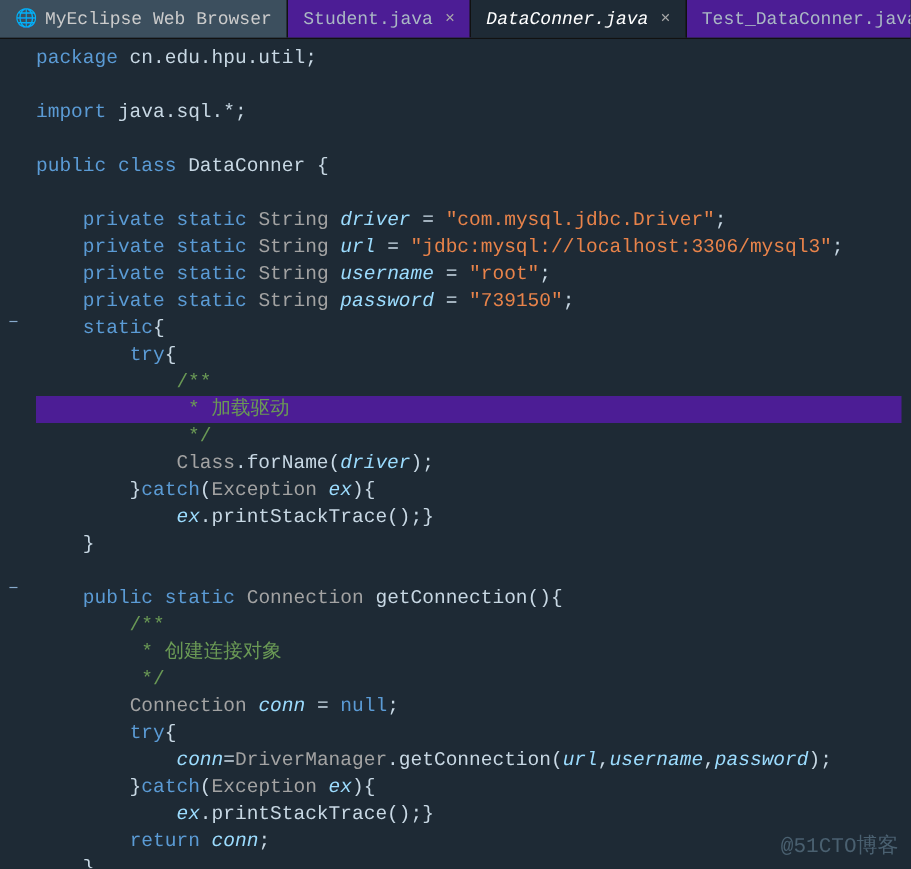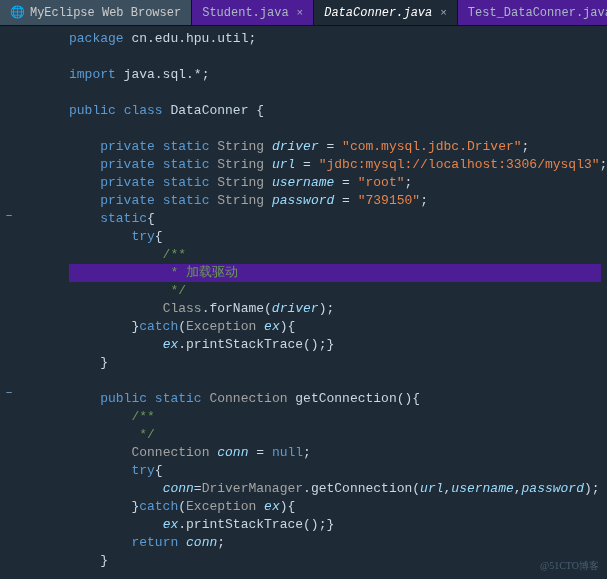--- a/index.html
+++ b/index.html
@@ -85,43 +85,42 @@
       overflow-y: hidden;
       background: #1e2a35;
       position: relative;
     }
 
     .code-line {
       height: 18px;
       line-height: 18px;
       white-space: pre;
       display: flex;
-      margin-left: 45px;
     }
 
     .code-line.highlighted {
       background: #4c1d95;
     }
 
     
     .kw { color: #5b9bd5; } 
     .type { color: #a3a3a3; } 
     .str { color: #e8834a; } 
     .plain { color: #c8d8e4; } 
     .comment { color: #6a9955; } 
     .italic-id { color: #9cdcfe; font-style: italic; } 
 
     
     .watermark {
       position: absolute;
       bottom: 6px;
       right: 8px;
       color: #4a6070;
-      font-size: 10px;
-      font-family: Liberation Serif, serif;
+      font-size: 14px;
+      font-family: Liberation Mono, monospace;
     }
   </style>
 </head>
 <body>
 
 <div class="tab-bar">
   <div class="tab tab-browser">
     <span>🌐</span>
     <span>MyEclipse Web Browser</span>
   </div>
@@ -191,20 +190,21 @@
       <div class="code-line"><span class="comment">            /**</span></div>
       <div class="code-line highlighted"><span class="comment">             * 加载驱动</span></div>
       <div class="code-line"><span class="comment">             */</span></div>
       <div class="code-line"><span class="plain">            <span class="type">Class</span>.forName(<span class="italic-id">driver</span>);</span></div>
       <div class="code-line"><span class="plain">        }<span class="kw">catch</span>(<span class="type">Exception</span> <span class="italic-id">ex</span>){</span></div>
       <div class="code-line"><span class="plain">            <span class="italic-id">ex</span>.printStackTrace();}</span></div>
       <div class="code-line"><span class="plain">    }</span></div>
       <div class="code-line"><span class="plain"></span></div>
       <div class="code-line"><span class="plain">    <span class="kw">public</span> <span class="kw">static</span> <span class="type">Connection</span> getConnection(){</span></div>
       <div class="code-line"><span class="comment">        /**</span></div>
+      <div class="code-line"><span class="comment">         * 创建连接对象</span></div>
       <div class="code-line"><span class="comment">         */</span></div>
       <div class="code-line"><span class="plain">        <span class="type">Connection</span> <span class="italic-id">conn</span> = <span class="kw">null</span>;</span></div>
       <div class="code-line"><span class="plain">        <span class="kw">try</span>{</span></div>
       <div class="code-line"><span class="plain">            <span class="italic-id">conn</span>=<span class="type">DriverManager</span>.getConnection(<span class="italic-id">url</span>,<span class="italic-id">username</span>,<span class="italic-id">password</span>);</span></div>
       <div class="code-line"><span class="plain">        }<span class="kw">catch</span>(<span class="type">Exception</span> <span class="italic-id">ex</span>){</span></div>
       <div class="code-line"><span class="plain">            <span class="italic-id">ex</span>.printStackTrace();}</span></div>
       <div class="code-line"><span class="plain">        <span class="kw">return</span> <span class="italic-id">conn</span>;</span></div>
       <div class="code-line"><span class="plain">    }</span></div>
       <div class="watermark">@51CTO博客</div>
   </div>

